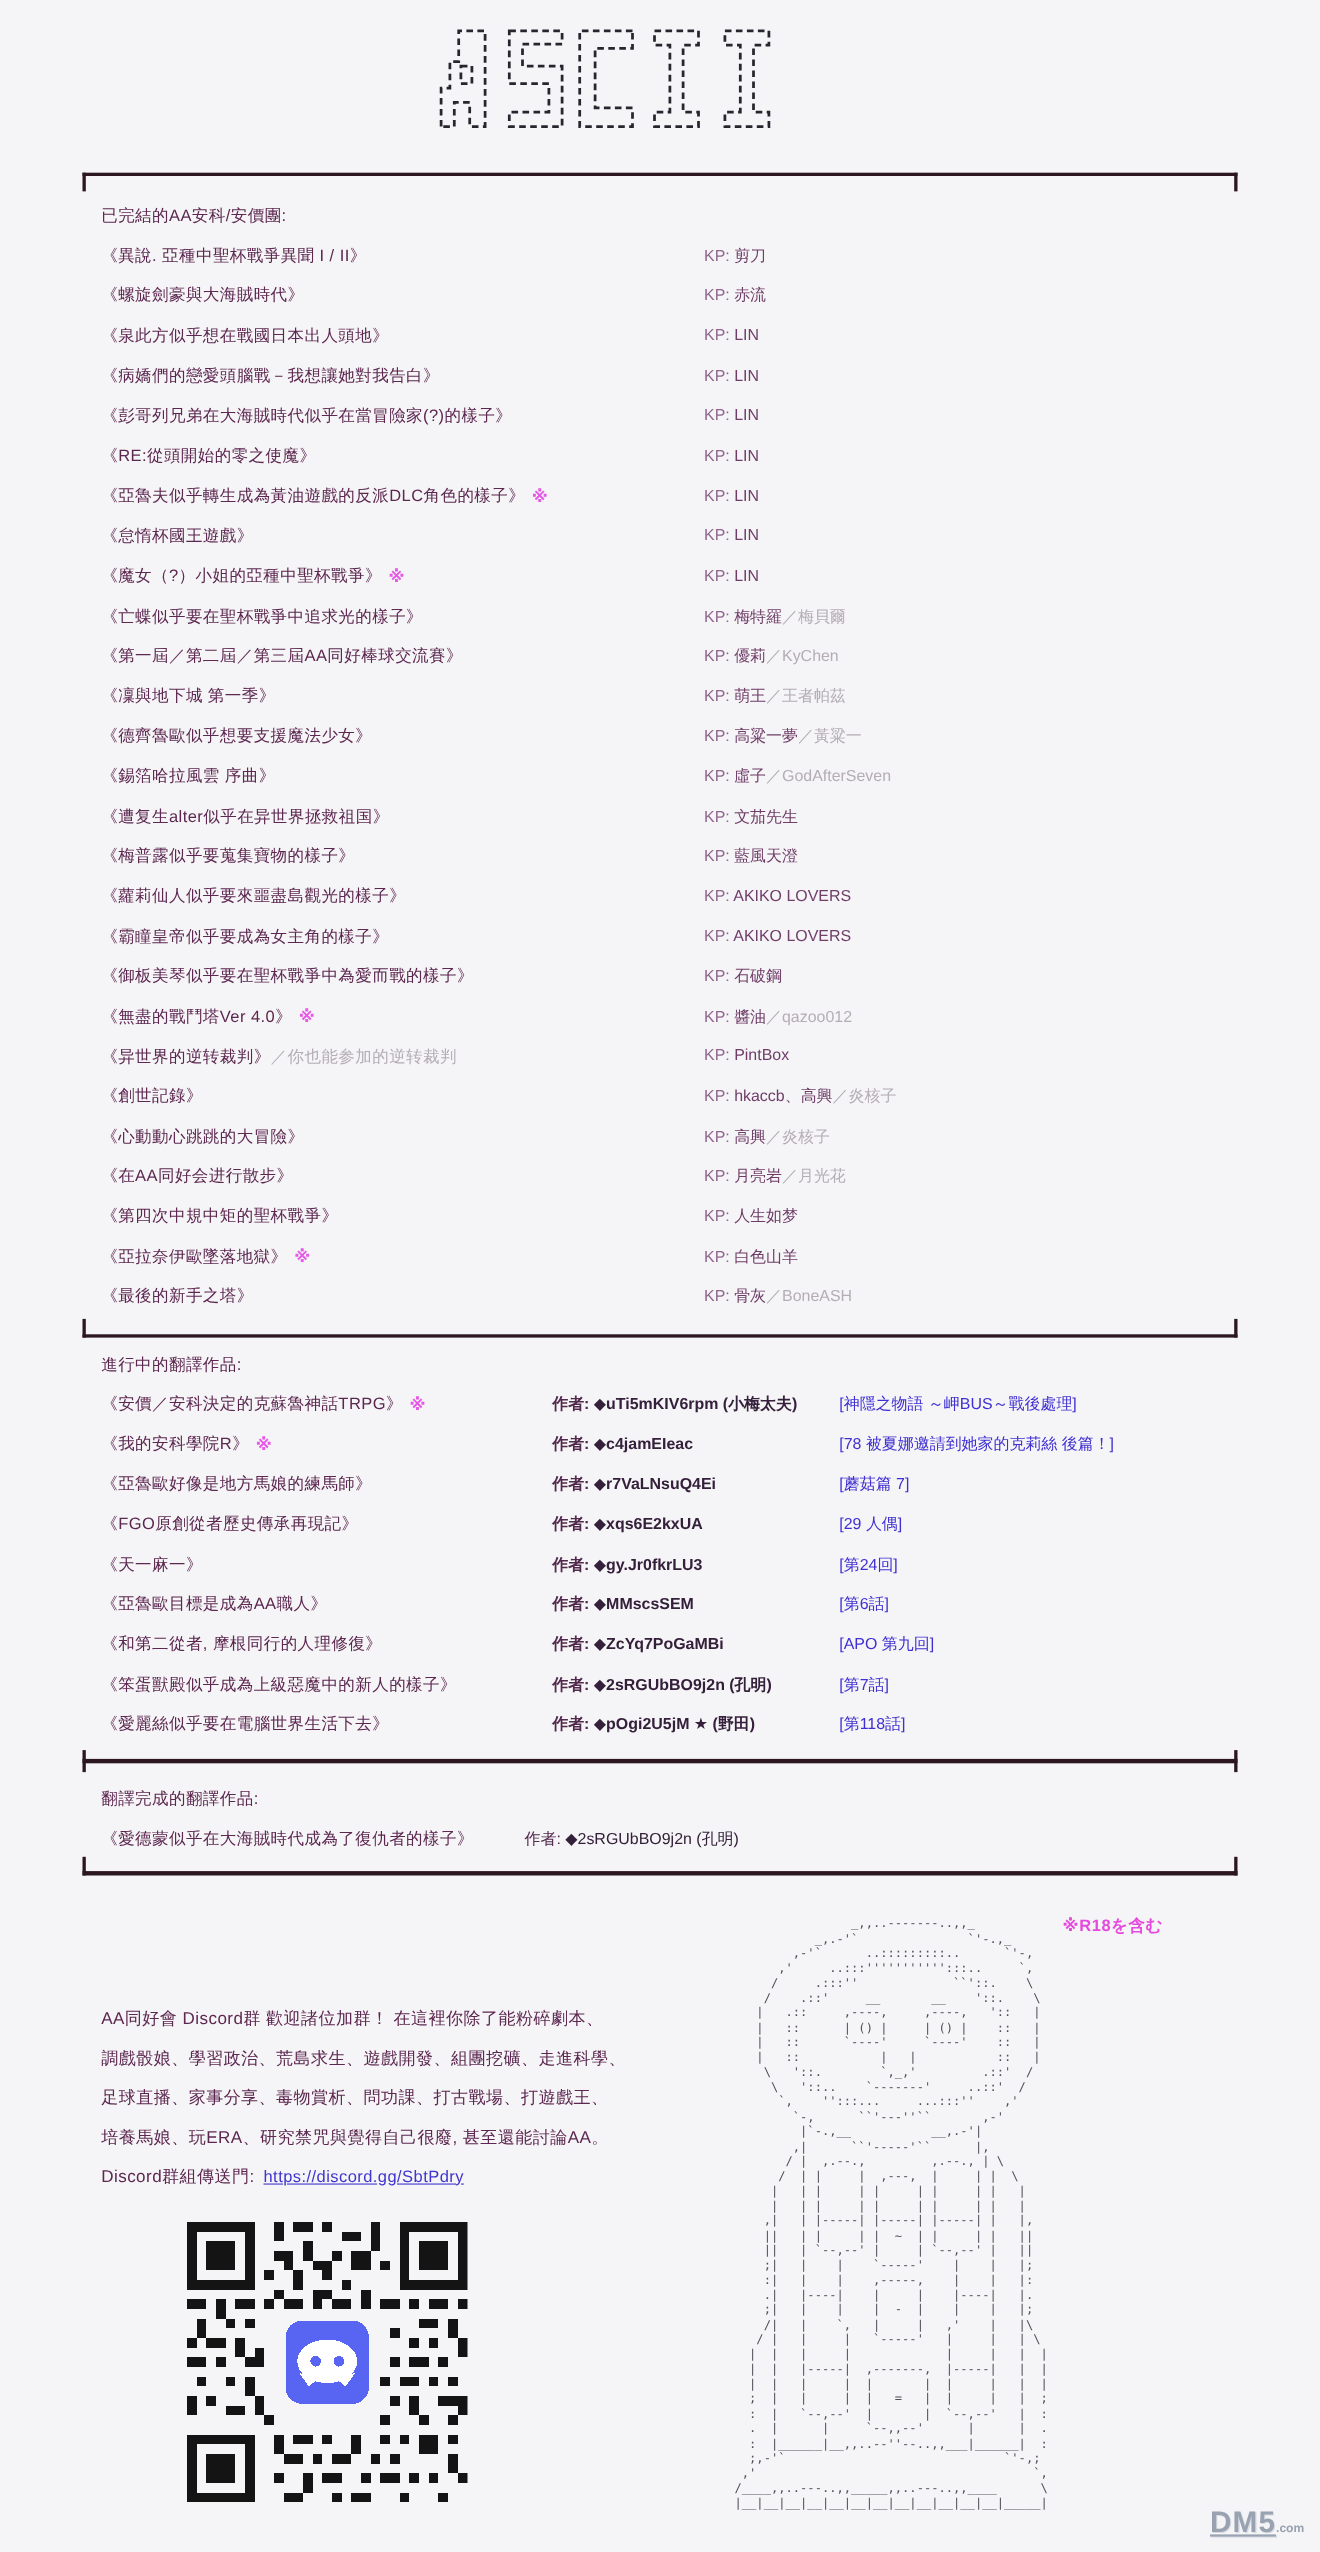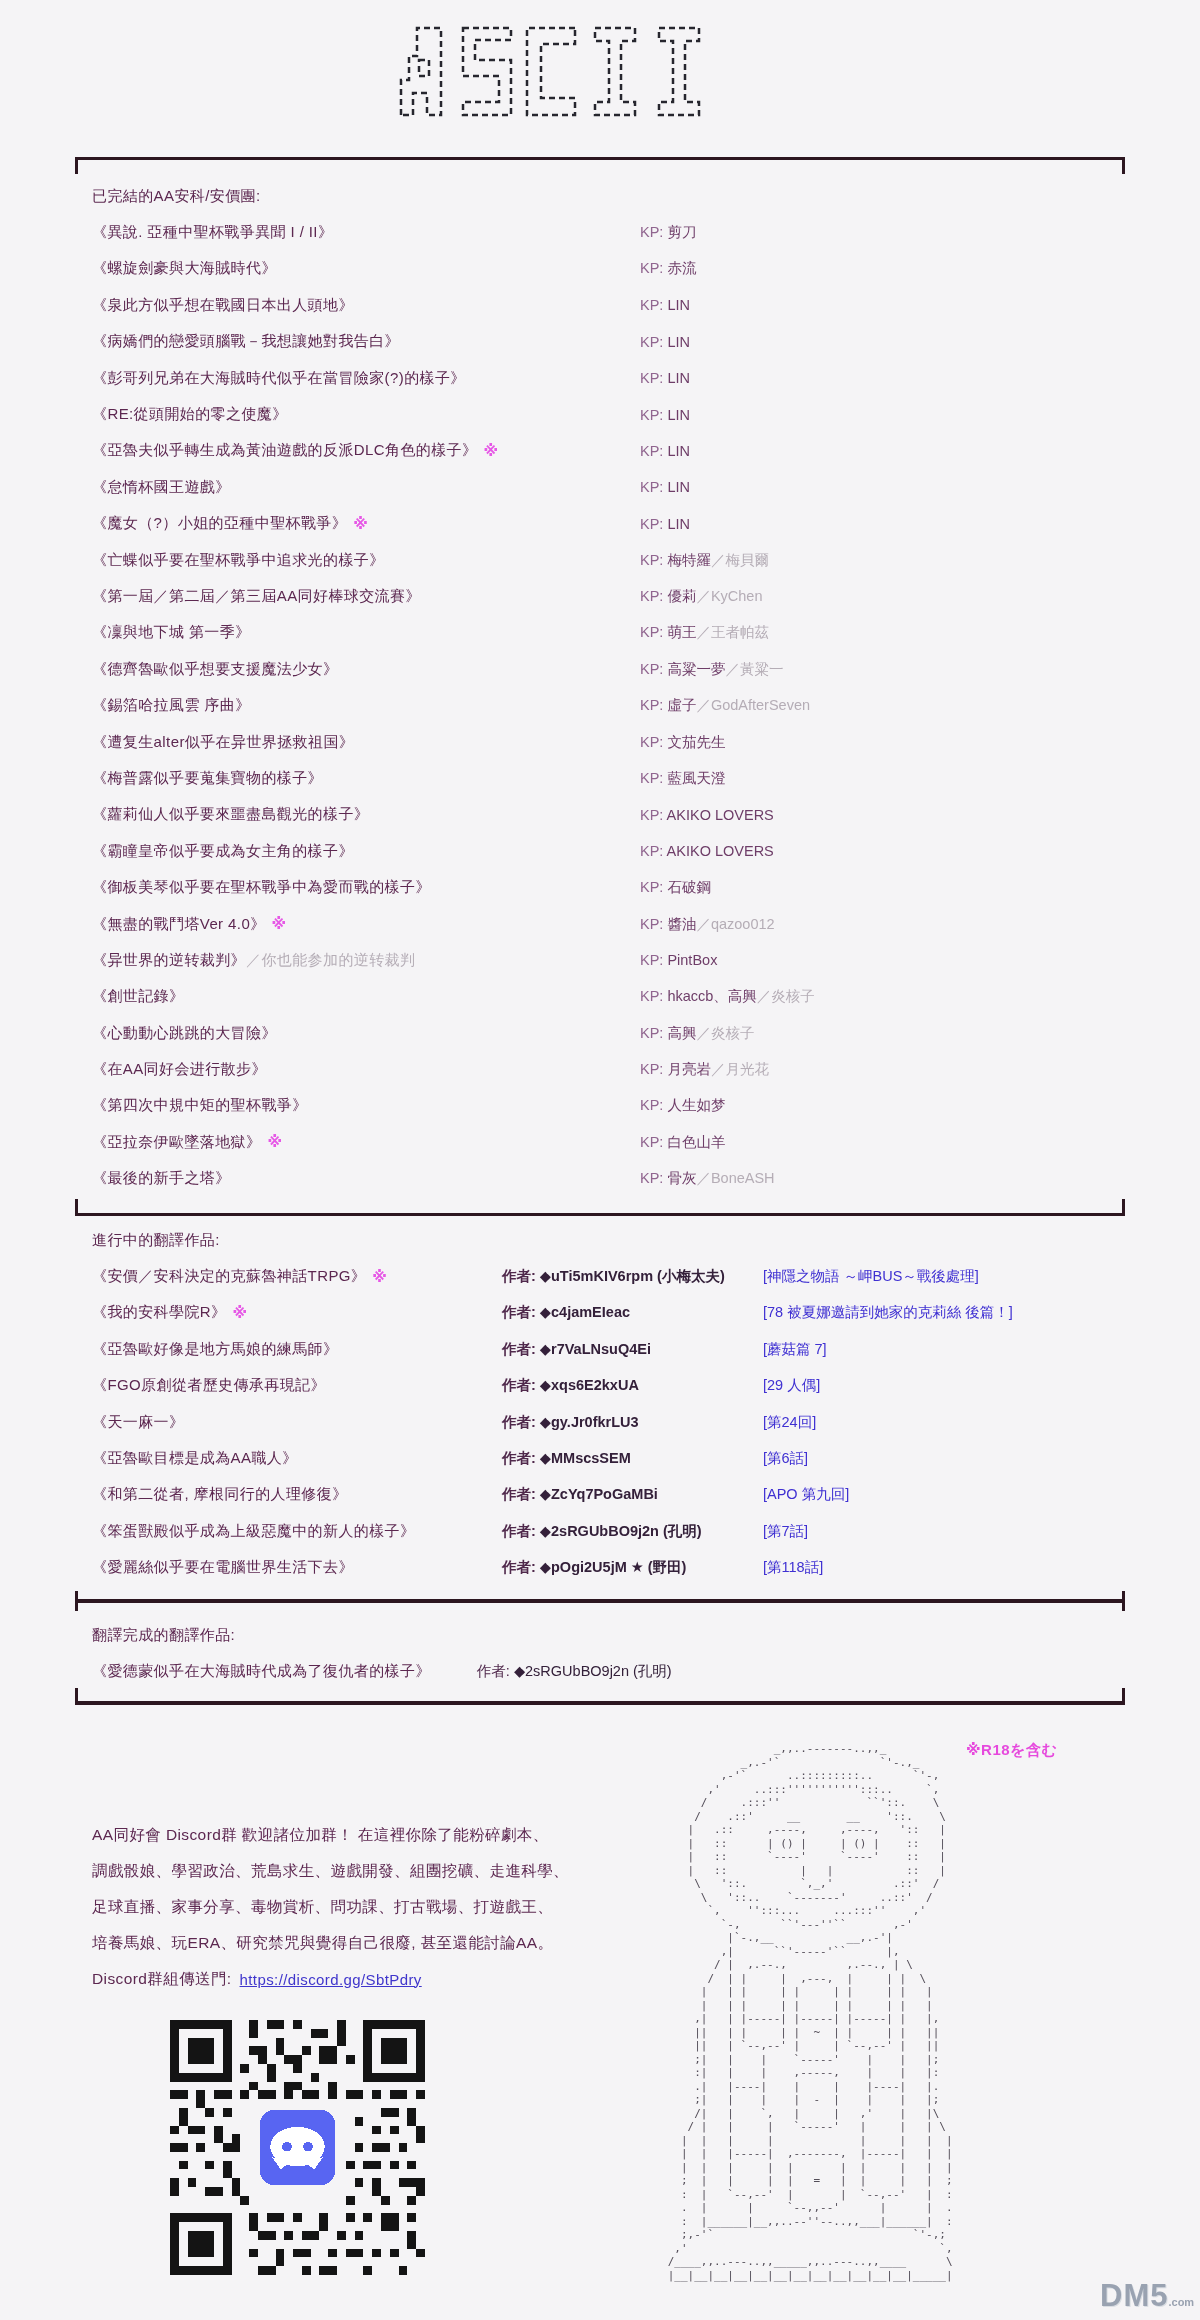--- a/index.html
+++ b/index.html
@@ -37,21 +37,21 @@
   
   #r18note{position:absolute;left:966px;top:1712px;color:#e649dd;font-size:15px;font-weight:bold;letter-spacing:.5px;margin-top:29px;}
   #discord-block{position:absolute;left:92px;top:1817px;width:560px;}
   .d-line{height:36px;display:flex;align-items:center;color:#5c2750;font-size:15.5px;letter-spacing:.4px;white-space:nowrap;}
   .d-link{color:#3f35cc;margin-left:8px;font-size:15px;text-align:center;}
   #qr{position:absolute;left:170px;top:2020px;}
   #aa-art{position:absolute;left:628px;top:1742px;margin:0;
           font-family:"DejaVu Sans Mono","Liberation Mono",monospace;
           font-size:11px;line-height:13.5px;color:#534d58;letter-spacing:0;}
   #watermark{position:absolute;left:1100px;top:2278px;color:#99a2b1;white-space:nowrap;}
-  #watermark .dm5{font-size:31px;font-weight:bold;letter-spacing:1px;text-shadow:1px 1px 0 #d9dde3;}
+  #watermark .dm5{font-size:27px;font-weight:bold;letter-spacing:1px;text-shadow:1px 1px 0 #d9dde3;text-decoration:underline;}
   #watermark .com{font-size:11px;font-weight:bold;}
 </style>
 </head>
 <body>
 
 <div id="page">
 
   <svg id="logo" viewBox="0 0 320 100">
     <g fill="none" stroke="#26262e" stroke-width="2.5" stroke-dasharray="6 4">
       <g>

